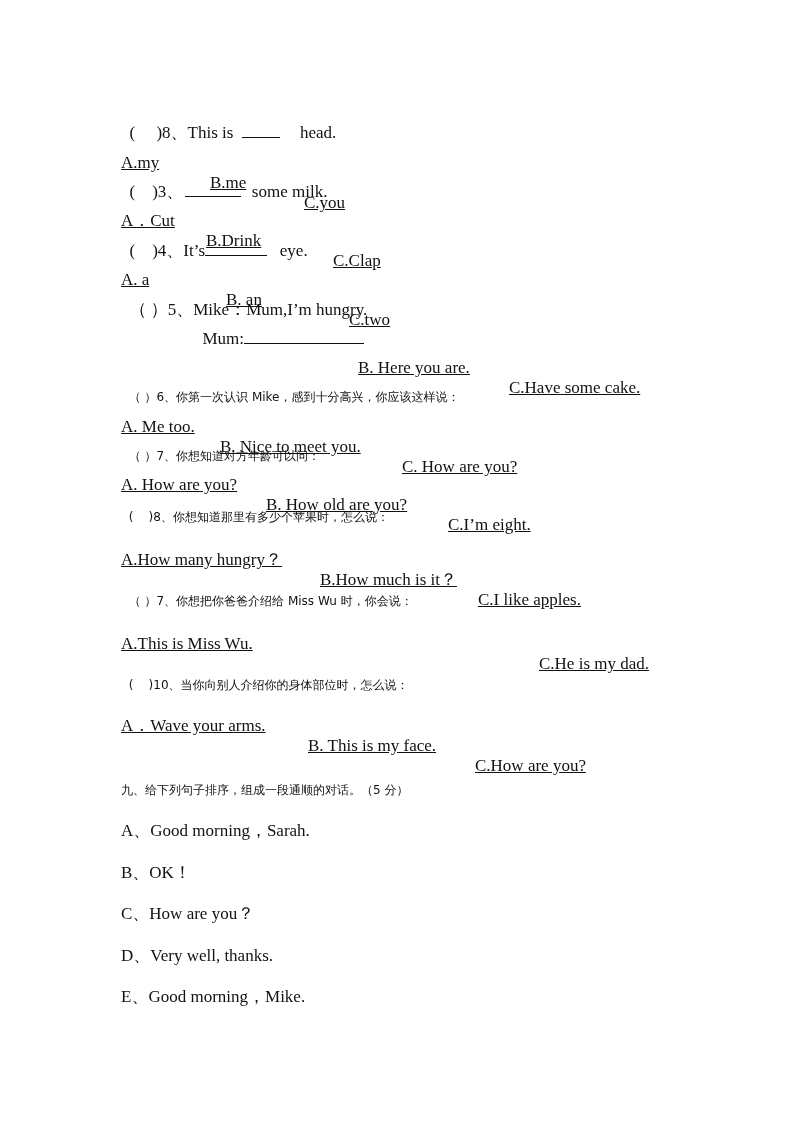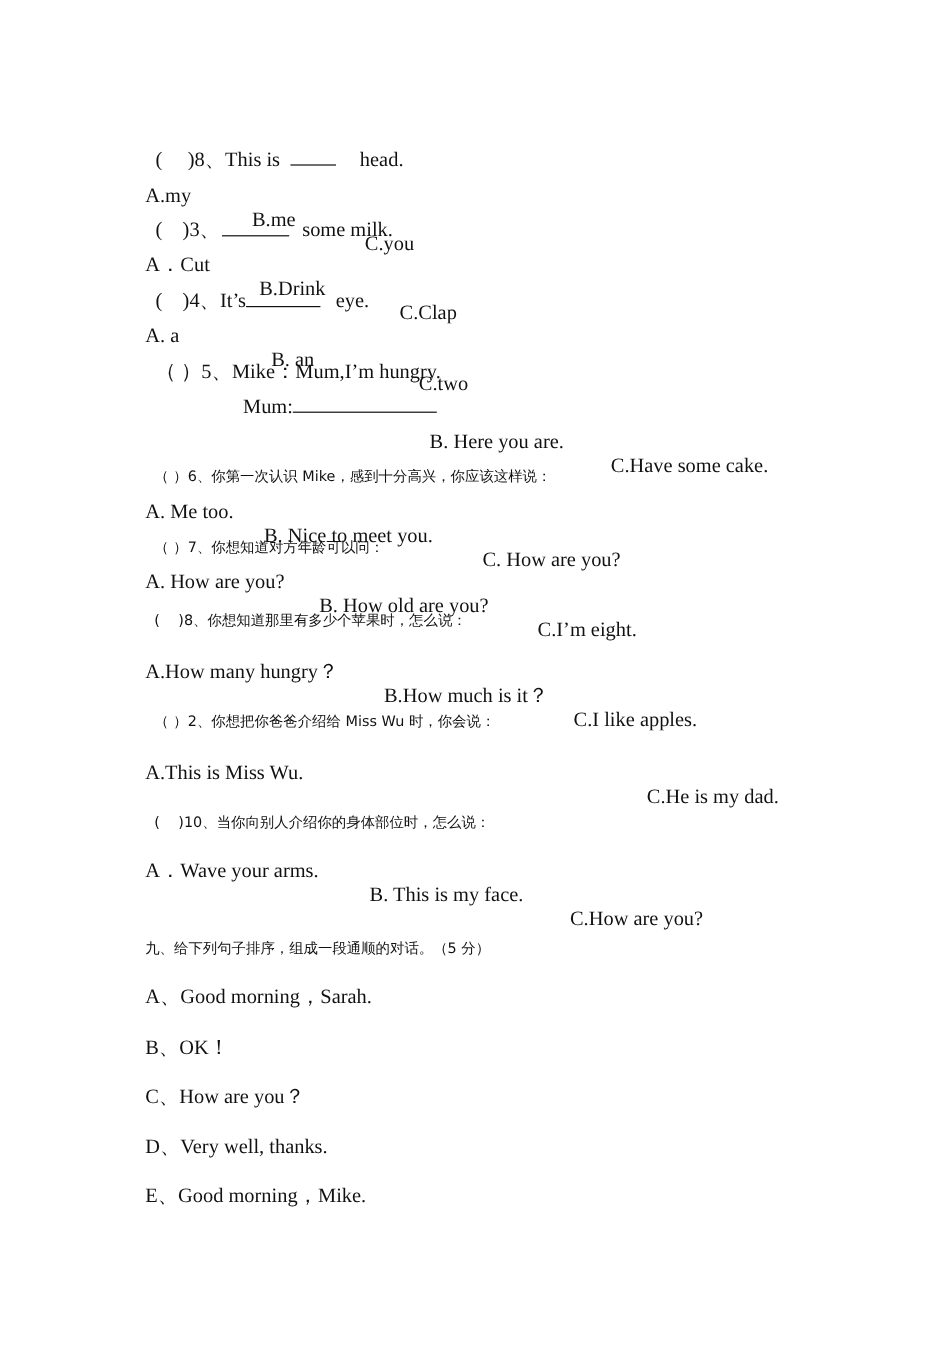--- a/index.html
+++ b/index.html
@@ -1,40 +1,40 @@
 <!DOCTYPE html>
 <html><head>
 <meta charset="utf-8">
 <style>
   html, body { margin: 0; padding: 0; background: #ffffff; }
   body { width: 793px; height: 1122px; position: relative; overflow: hidden;
          font-family: "Liberation Serif", "DejaVu Serif", serif; color: #111; }
   .line { position: absolute; left: 121px; font-size: 17px; white-space: pre; line-height: 20px; }
   .cn { font-family: "DejaVu Sans", "Liberation Sans", sans-serif; font-size: 12px; }
   .blank { display: inline-block; border-bottom: 1px solid #111; height: 14px; vertical-align: baseline; }
-  .opt { position: absolute; white-space: pre; }
+  .opt { position: absolute; white-space: pre; text-decoration: underline; }
 </style>
 </head>
 <body>
 
 <div class="line" style="top:103px">
   <span>(     )8、This is </span><span class="blank" style="width:38px;margin:0 16px 0 4px"></span><span> head.</span>
 </div>
 <div class="line" style="top:133px;width:600px">
   <span class="opt" style="left:0">A.my</span>
   <span class="opt" style="left:89px">B.me</span>
   <span class="opt" style="left:183px">C.you</span>
 </div>
 
 <div class="line" style="top:162px">
   <span>(    )3、</span><span class="blank" style="width:56px;margin:0 2px"></span><span>  some milk.</span>
 </div>
 <div class="line" style="top:191px;width:600px">
   <span class="opt" style="left:0">A．Cut</span>
-  <span class="opt" style="left:95px">B.Drink</span>
+  <span class="opt" style="left:85px">B.Drink</span>
   <span class="opt" style="left:212px">C.Clap</span>
 </div>
 
 <div class="line" style="top:221px">
   <span>(    )4、It’s</span><span class="blank" style="width:62px"></span><span>   eye.</span>
 </div>
 <div class="line" style="top:250px;width:600px">
   <span class="opt" style="left:0">A. a</span>
   <span class="opt" style="left:105px">B. an</span>
   <span class="opt" style="left:228px">C.two</span>
@@ -72,21 +72,21 @@
 <div class="line cn" style="top:487px">
   <span>(    )8、你想知道那里有多少个苹果时，怎么说：</span>
 </div>
 <div class="line" style="top:530px;width:600px">
   <span class="opt" style="left:0">A.How many hungry？</span>
   <span class="opt" style="left:199px">B.How much is it？</span>
   <span class="opt" style="left:357px">C.I like apples.</span>
 </div>
 
 <div class="line cn" style="top:571px">
-  <span>（ ）2、你想把你爸爸介绍给 Miss Wu 时，你会说：</span>
+  <span>（ ）7、你想把你爸爸介绍给 Miss Wu 时，你会说：</span>
 </div>
 <div class="line" style="top:614px;width:640px">
   <span class="opt" style="left:0">A.This is Miss Wu.</span>
   <span class="opt" style="left:418px">C.He is my dad.</span>
 </div>
 
 <div class="line cn" style="top:655px">
   <span>(    )10、当你向别人介绍你的身体部位时，怎么说：</span>
 </div>
 <div class="line" style="top:696px;width:600px">

